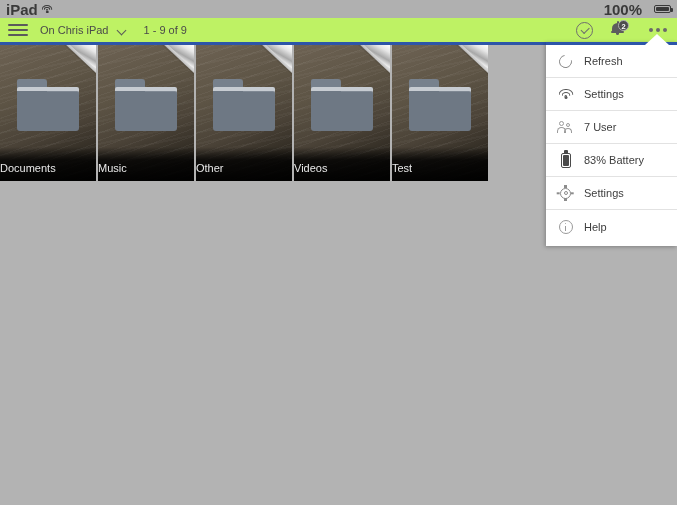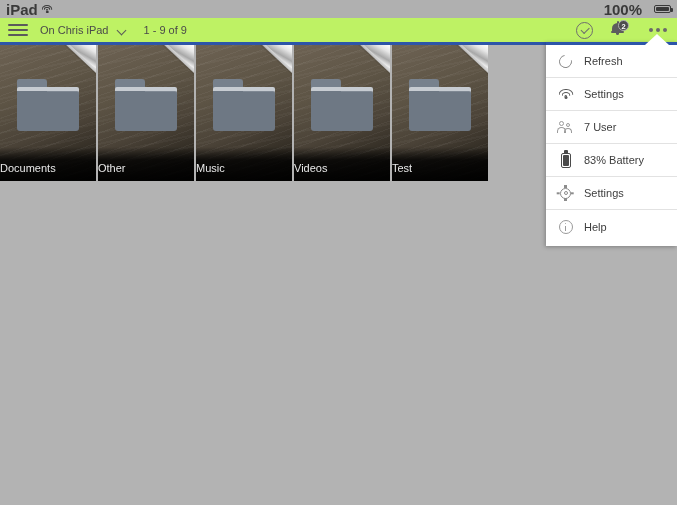--- a/index.html
+++ b/index.html
@@ -249,36 +249,36 @@
         <div class="sheet"></div>
         <div class="fold"></div>
         <div class="shade"></div>
       </div>
     <div class="folder">
         <div class="tab"></div>
         <div class="lip"></div>
         <div class="body"></div>
       </div>
     <div class="labelbar"></div>
+    <div class="label">Music</div>
+  </div>
+
+  <div class="tile">
+    <div class="curl">
+        <div class="sheet"></div>
+        <div class="fold"></div>
+        <div class="shade"></div>
+      </div>
+    <div class="folder">
+        <div class="tab"></div>
+        <div class="lip"></div>
+        <div class="body"></div>
+      </div>
+    <div class="labelbar"></div>
     <div class="label">Other</div>
-  </div>
-
-  <div class="tile">
-    <div class="curl">
-        <div class="sheet"></div>
-        <div class="fold"></div>
-        <div class="shade"></div>
-      </div>
-    <div class="folder">
-        <div class="tab"></div>
-        <div class="lip"></div>
-        <div class="body"></div>
-      </div>
-    <div class="labelbar"></div>
-    <div class="label">Music</div>
   </div>
 
 
   <div class="tile">
     <div class="curl">
         <div class="sheet"></div>
         <div class="fold"></div>
         <div class="shade"></div>
       </div>
     <div class="folder">

